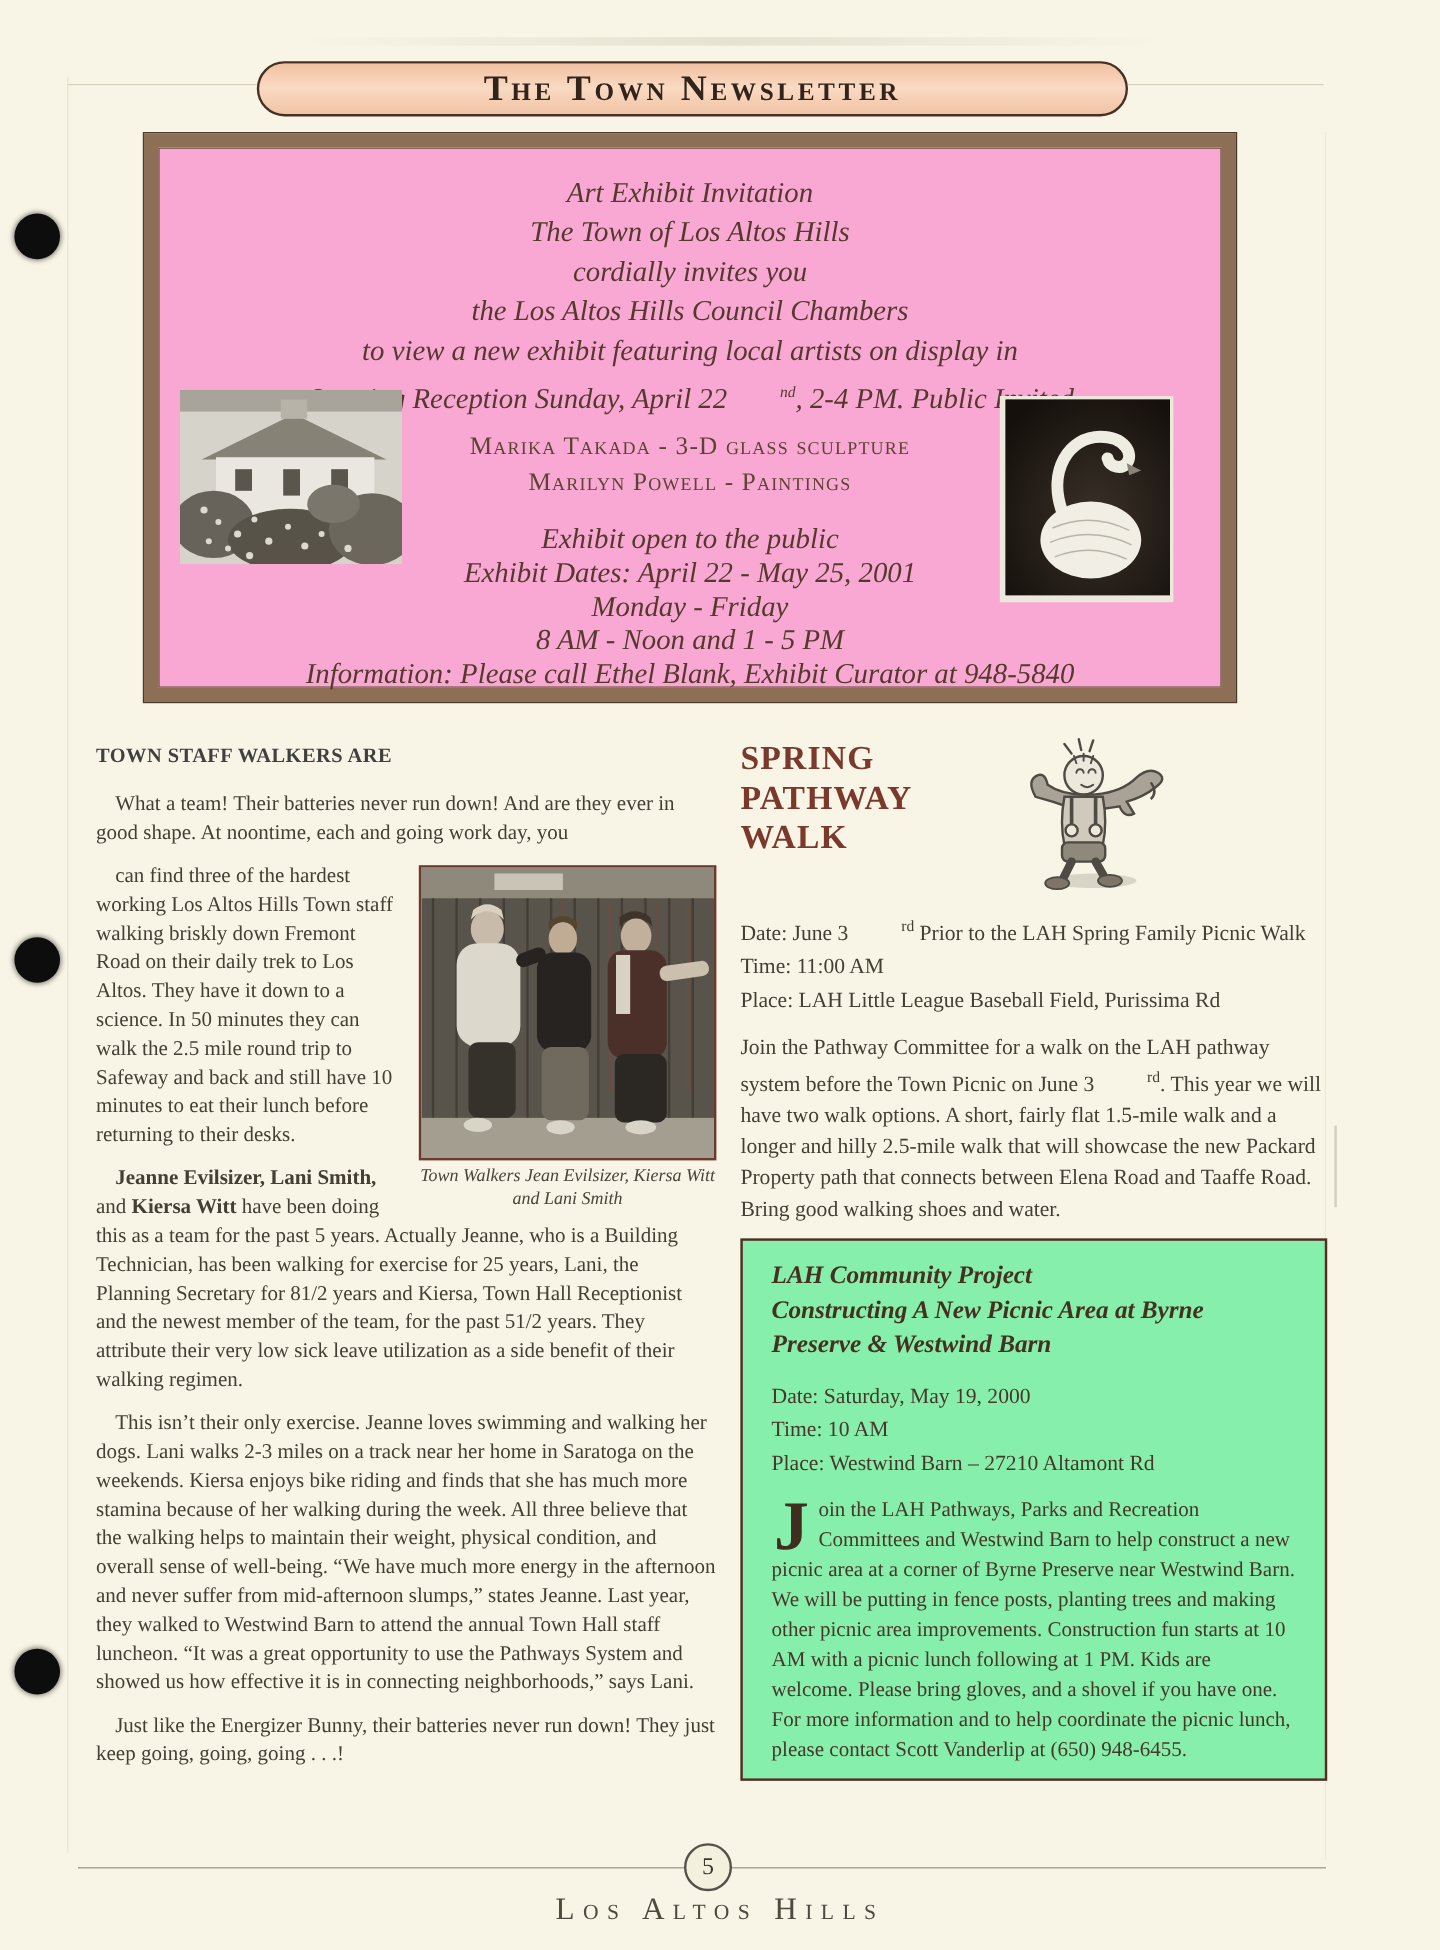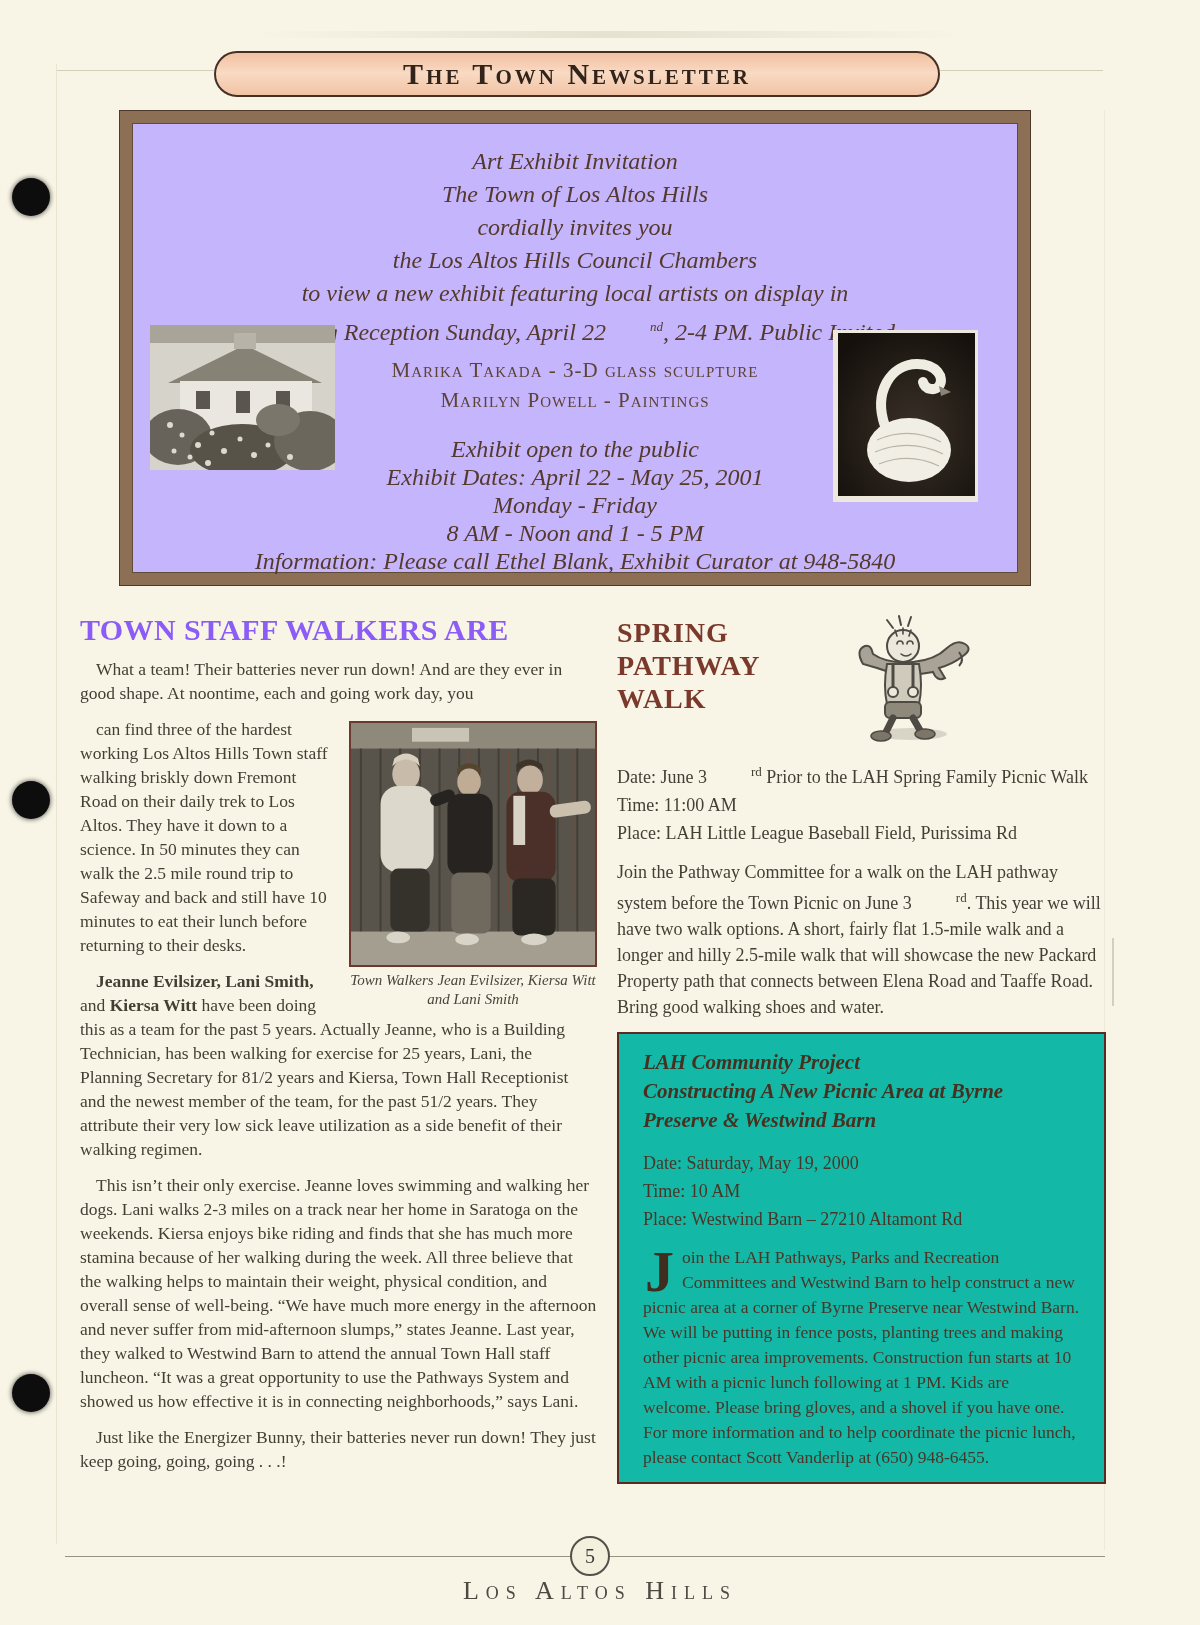--- a/index.html
+++ b/index.html
@@ -20,54 +20,54 @@
   
   .rule{height:1px;background:#d5cfba;}
   .masthead{left:214px;top:51px;width:726px;height:46px;box-sizing:border-box;
     border:2px solid #46302４;border:2px solid #463024;border-radius:26px;
     background:linear-gradient(180deg,#f2c1a1 0%,#f9dac3 48%,#f1c3a5 100%);
     display:flex;align-items:center;justify-content:center;}
   .masthead-title{font-weight:bold;font-size:30px;font-variant:small-caps;
     letter-spacing:3px;color:#33241b;}
   
   .invitation{left:120px;top:111px;width:910px;height:474px;box-sizing:border-box;
-    background:#c4b5fd;border:12px solid #8c6f54;
+    background:#f9a8d4;border:12px solid #8c6f54;
     box-shadow:0 0 0 1px #4e3a2a, inset 0 0 0 1px #5f4c38;
     text-align:center;color:#54392c;}
   .inv-line{font-style:italic;font-size:24px;line-height:33px;}
   .inv-first{margin-top:22px;}
   .inv-artist{font-size:21px;line-height:30px;font-variant:small-caps;
     letter-spacing:1px;color:#5d4334;}
   .inv-artists{margin-top:6px;}
   .inv-details{margin-top:20px;}
   .inv-details .inv-line{line-height:28px;}
   sup{font-size:13px;margin-left:44px;}
   .inv-photo-garden{position:absolute;left:18px;top:202px;width:185px;height:145px;}
   .inv-photo-swan{position:absolute;left:701px;top:207px;width:145px;height:172px;}
   
   .col-left{left:80px;top:614px;width:517px;font-size:17.5px;line-height:24px;color:#453e33;}
-  .col-left h2{margin:0;font-size:30px;line-height:31px;color:#8b5cf6;letter-spacing:.4px;font-family:Liberation Serif, serif;}
+  .col-left h2{margin:0;font-size:17px;line-height:31px;color:#404040;letter-spacing:.4px;font-family:Liberation Serif, serif;}
   .col-left p{margin:12px 0 0 0;text-indent:16px;}
   .flow{margin-top:2px;}
   .photo-wrap{float:right;width:248px;margin:4px 0 6px 14px;}
   .photo-walkers{width:248px;height:246px;display:block;border:2px solid #6b3a2f;box-sizing:border-box;}
   .caption{font-style:italic;font-size:15px;line-height:19px;text-align:center;
     margin-top:4px;color:#4a443a;}
   .bold{font-weight:bold;}
   .col-right{left:617px;top:616px;width:489px;font-size:18px;line-height:26px;color:#453e33;}
   .spring-head{display:flex;align-items:flex-start;}
   .spring-title{font-weight:bold;font-size:28px;line-height:33px;color:#7a392b;
     letter-spacing:1px;width:190px;}
   .spring-title span{display:block;}
   .hiker{width:180px;height:130px;margin-left:16px;margin-top:-4px;}
   .spring-info{margin-top:16px;line-height:28px;}
   .spring-para{margin-top:12px;}
   
   .project-box{margin-top:12px;box-sizing:border-box;border:2px solid #5d2a23;
-    background:#14b8a6;padding:14px 24px 12px 24px;color:#483729;}
+    background:#86efac;padding:14px 24px 12px 24px;color:#483729;}
   .project-title{font-weight:bold;font-style:italic;font-size:21px;line-height:29px;color:#46301f;}
   .project-info{margin-top:14px;line-height:28px;}
   .project-body{margin-top:12px;font-size:17.5px;line-height:25px;}
   .dropcap{float:left;font-weight:bold;font-size:58px;line-height:44px;
     padding:5px 8px 0 2px;color:#3f2d1f;}
   
   .footer-line{left:65px;top:1556px;width:1040px;height:1px;background:#97917f;}
   .page-circle{left:570px;top:1536px;width:40px;height:40px;box-sizing:border-box;
     border:2px solid #55504a;border-radius:50%;background:#f4f0de;text-align:center;
     font-size:20px;line-height:36px;color:#3c3831;}

